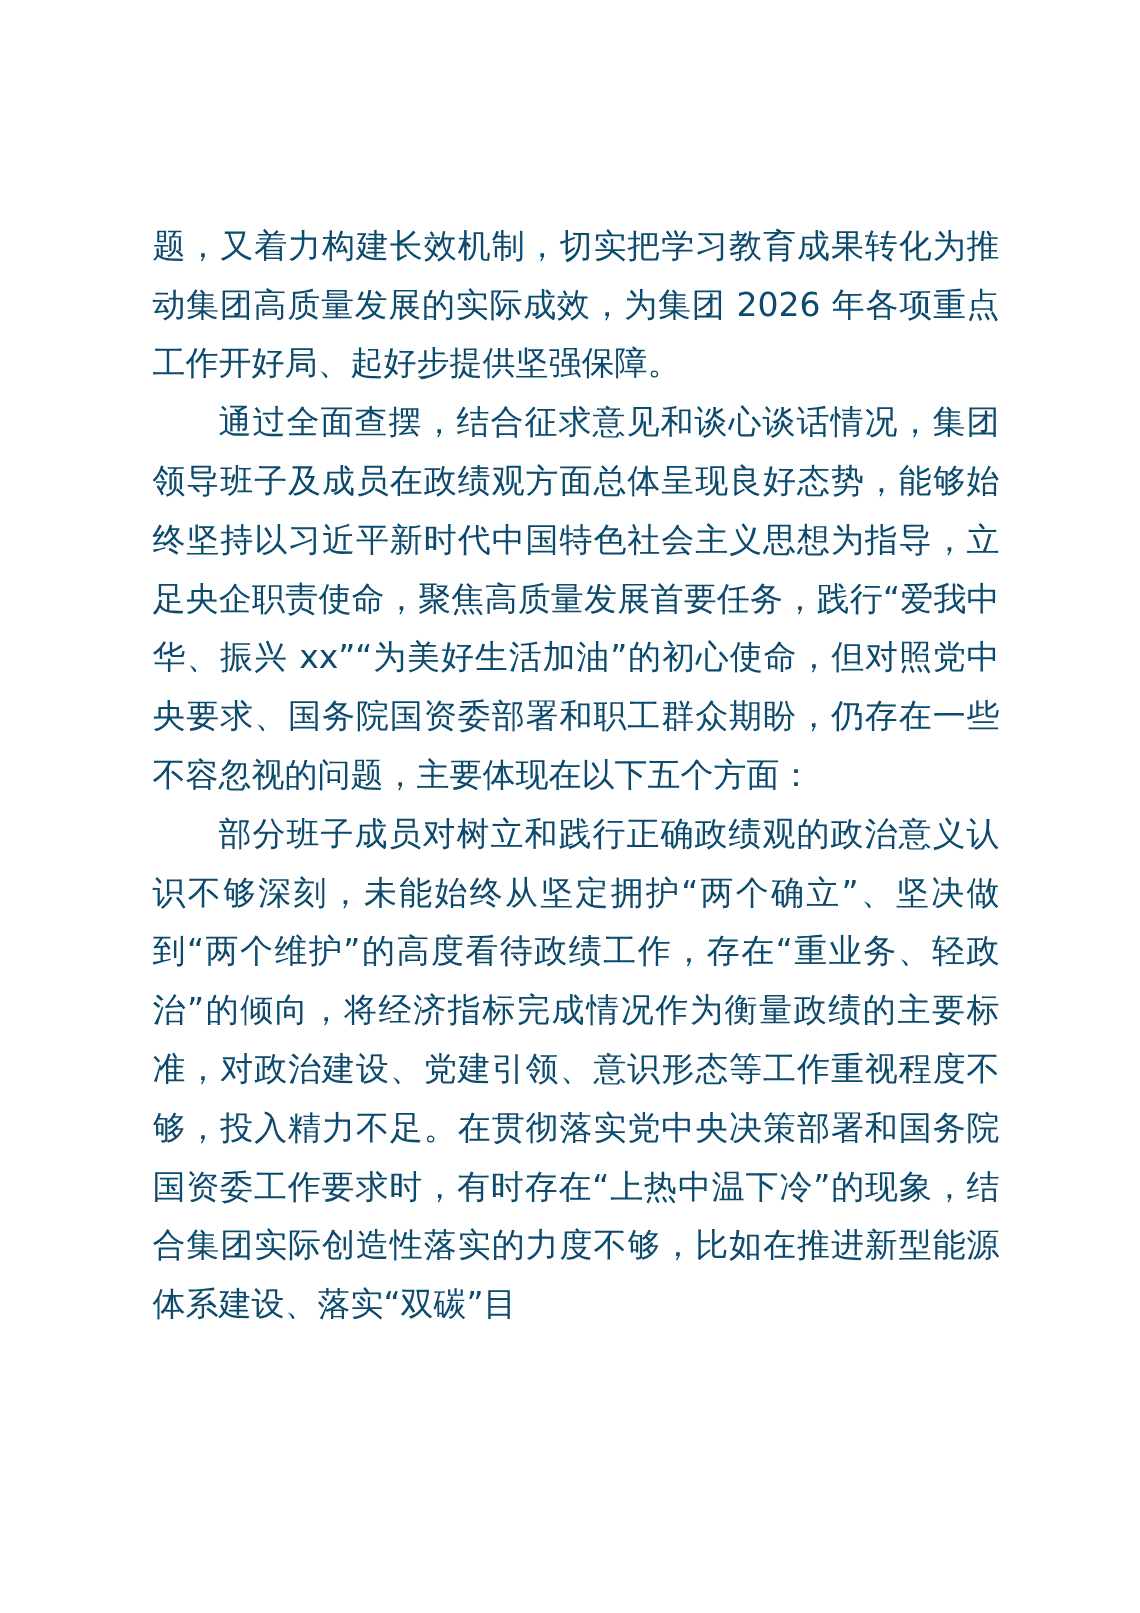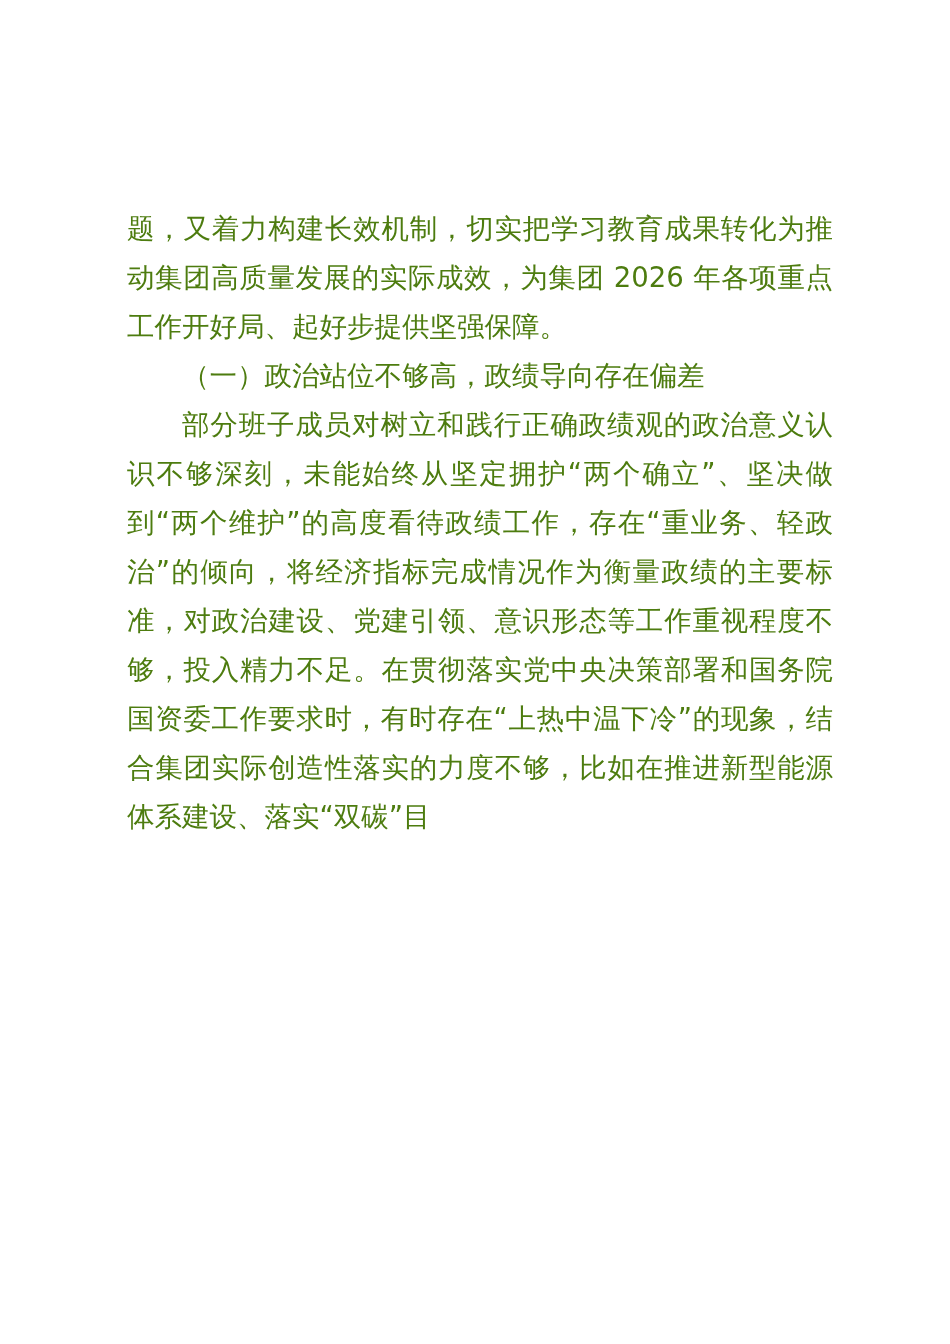--- a/index.html
+++ b/index.html
@@ -5,29 +5,28 @@
     html, body { margin: 0; padding: 0; background: #ffffff; }
     body { width: 950px; height: 1344px; position: relative; overflow: hidden; }
     .page {
       position: absolute;
       left: 127px;
       top: 181px;
       width: 706px;
       font-family: "DejaVu Sans", sans-serif;
       font-size: 27.5px;
       line-height: 49px;
-      color: #4d7c0f;
+      color: #0c4a6e;
       text-align: justify;
       text-justify: inter-character;
-      margin-top: 23px;
     }
     .para { margin: 0; text-indent: 2em; word-break: break-all; }
     .para.no-indent { text-indent: 0; }
     .heading { margin: 0; text-indent: 2em; }
   </style>
 </head>
 <body>
 
 <div class="page">
   <p class="para no-indent">题，又着力构建长效机制，切实把学习教育成果转化为推动集团高质量发展的实际成效，为集团 2026 年各项重点工作开好局、起好步提供坚强保障。</p>
-  <p class="heading">（一）政治站位不够高，政绩导向存在偏差</p>
+  <p class="para">通过全面查摆，结合征求意见和谈心谈话情况，集团领导班子及成员在政绩观方面总体呈现良好态势，能够始终坚持以习近平新时代中国特色社会主义思想为指导，立足央企职责使命，聚焦高质量发展首要任务，践行“爱我中华、振兴 xx”“为美好生活加油”的初心使命，但对照党中央要求、国务院国资委部署和职工群众期盼，仍存在一些不容忽视的问题，主要体现在以下五个方面：</p>
   <p class="para">部分班子成员对树立和践行正确政绩观的政治意义认识不够深刻，未能始终从坚定拥护“两个确立”、坚决做到“两个维护”的高度看待政绩工作，存在“重业务、轻政治”的倾向，将经济指标完成情况作为衡量政绩的主要标准，对政治建设、党建引领、意识形态等工作重视程度不够，投入精力不足。在贯彻落实党中央决策部署和国务院国资委工作要求时，有时存在“上热中温下冷”的现象，结合集团实际创造性落实的力度不够，比如在推进新型能源体系建设、落实“双碳”目</p>
 </div>
 
 </body></html>

